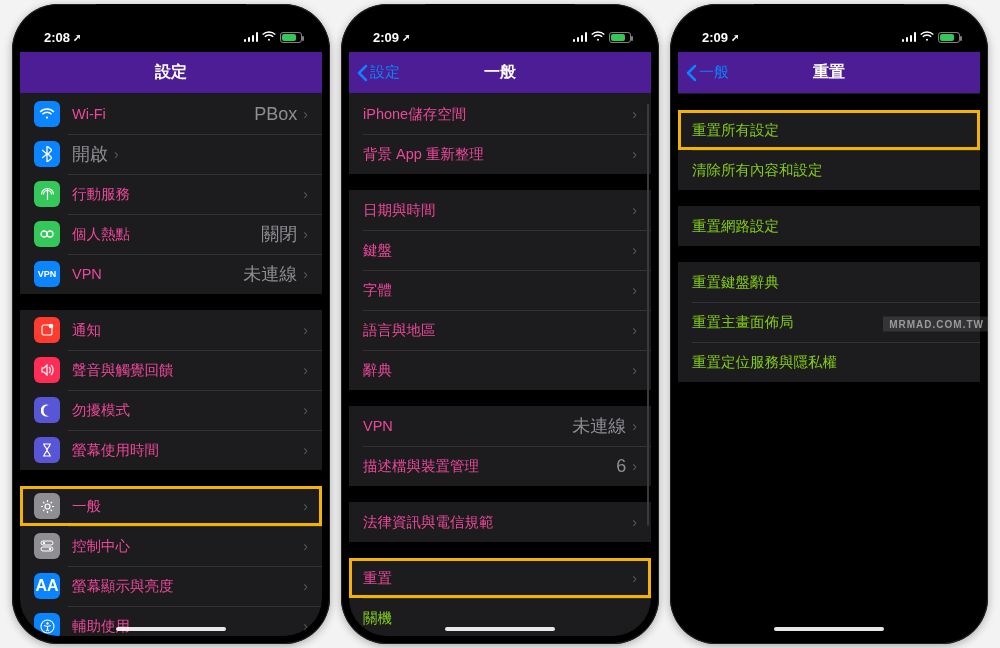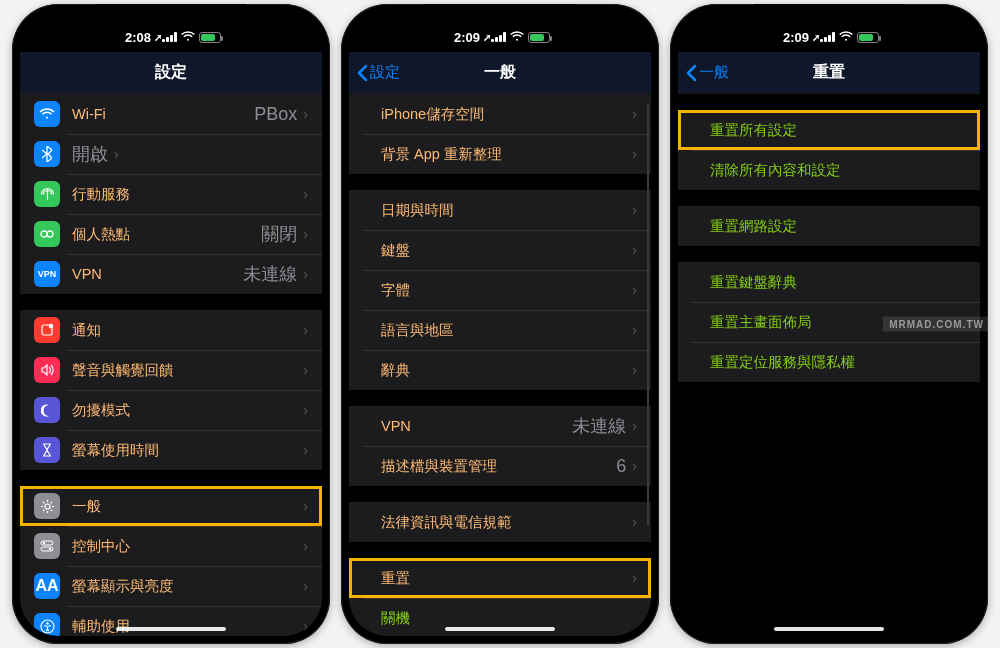--- a/index.html
+++ b/index.html
@@ -41,21 +41,21 @@
     height: 26px;
     background: #000;
     border-bottom-left-radius: 16px;
     border-bottom-right-radius: 16px;
     z-index: 30;
   }
   .status-bar {
     position: relative;
     height: 40px;
     display: flex;
-    justify-content: center;
+    justify-content: space-between;
     align-items: center;
     padding: 10px 20px 0 24px;
     z-index: 20;
     font-size: 13px;
     font-weight: 600;
   }
   .status-left { display:flex; align-items:center; gap:3px;}
   .status-right { display:flex; align-items:center; gap:4px; }
   .loc-arrow { font-size: 10px; }
   .signal-bars { display:flex; align-items:flex-end; gap:1.5px; height:10px;}
@@ -70,21 +70,21 @@
   }
   .battery-ico::after{ content:""; position:absolute; right:-3px; top:3px; width:2px; height:5px; background:rgba(255,255,255,.5); border-radius:1px;}
   .battery-fill { position:absolute; left:1px; top:1px; bottom:1px; width:70%; background:#34c759; border-radius:2px;}
 
   .nav {
     height: 42px;
     display: flex;
     align-items: center;
     justify-content: center;
     position: relative;
-    background: #0f172a;
+    background: #4c1d95;
     border-bottom: 0.5px solid #1b1b1b;
   }
   .nav-title { font-size: 16px; font-weight: 600; }
   .back {
     position: absolute;
     left: 8px;
     display: flex;
     align-items: center;
     color: #0a84ff;
     font-size: 15px;
@@ -114,35 +114,35 @@
   .row + .row::before {
     content:"";
     position:absolute;
     left: 48px;
     right:0;
     top:0;
     height:0.5px;
     background:#333;
   }
   .row.noicon + .row.noicon::before { left: 14px; }
-  .row.noicon { padding-left: 32px; }
+  .row.noicon { padding-left: 14px; }
 
   .icon {
     width: 26px;
     height: 26px;
     border-radius: 6px;
     margin-right: 12px;
     display: flex;
     align-items: center;
     justify-content: center;
     flex-shrink: 0;
     font-size: 12px;
     color: #fff;
   }
-  .row-label { flex: 1; font-size: 14.5px; color:#fdba74; }
+  .row-label { flex: 1; font-size: 14.5px; color:#ec4899; }
   .row-label.accent { color:#84cc16; }
   .row-value { color:#8e8e93; font-size: 18px; margin-right: 6px;}
   .chev { color:#5a5a5e; font-size:14px; line-height:1;}
 
   .highlight { outline: 3px solid #f5b301; outline-offset: -3px; z-index:5; }
 
   .home-ind {
     position:absolute; bottom:5px; left:50%; transform:translateX(-50%);
     width:110px; height:4px; background:#fff; border-radius:3px; opacity:.9;
   }

